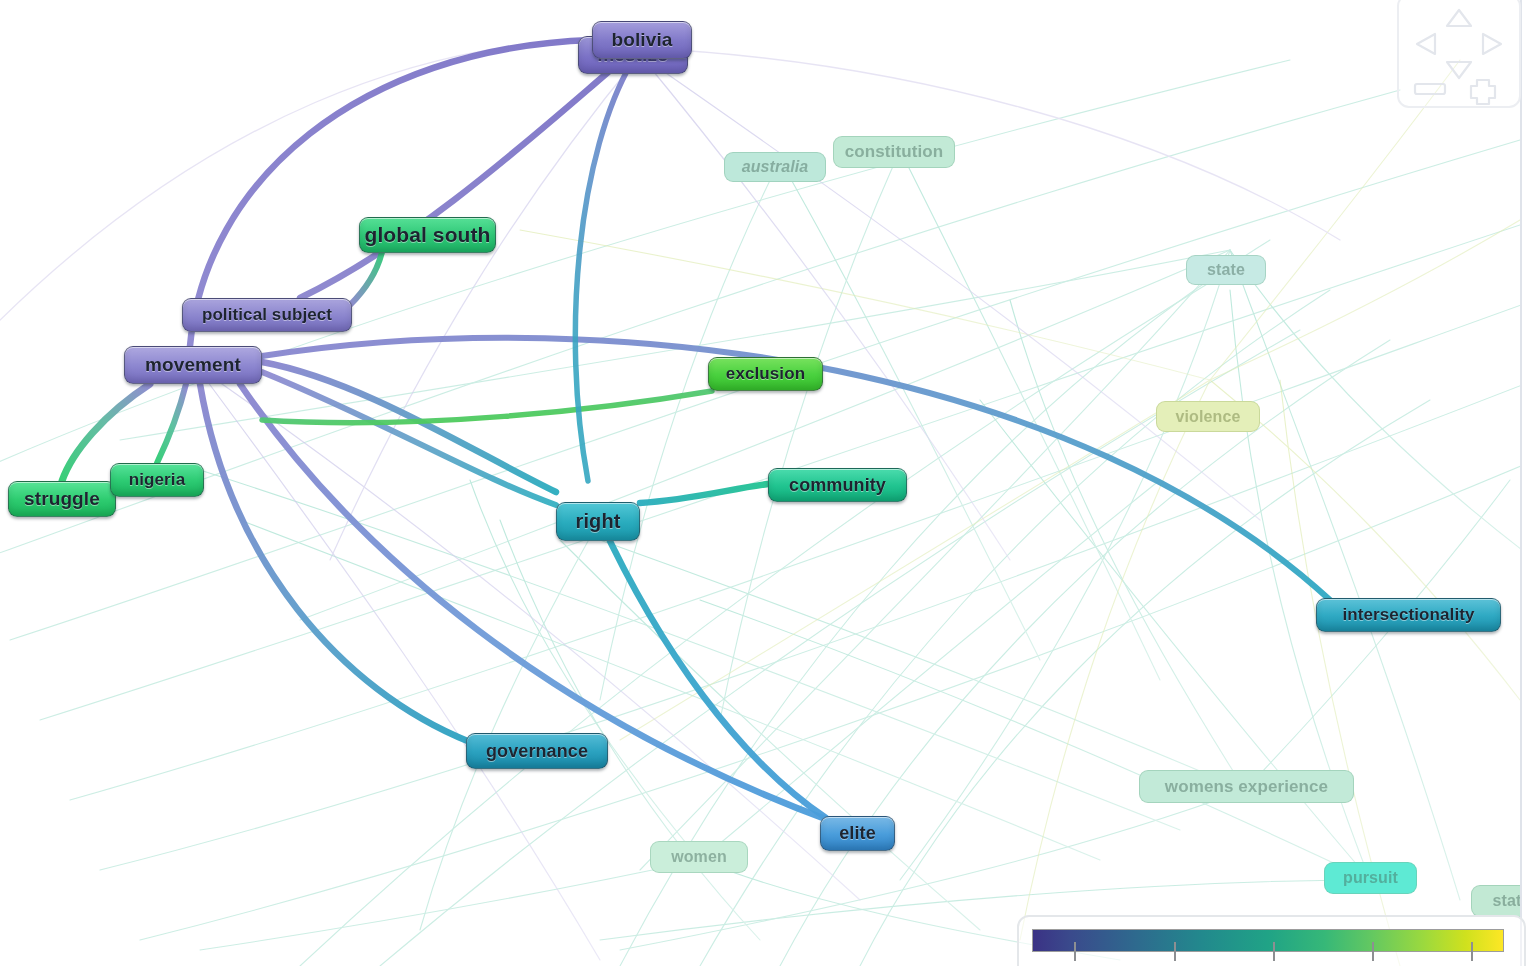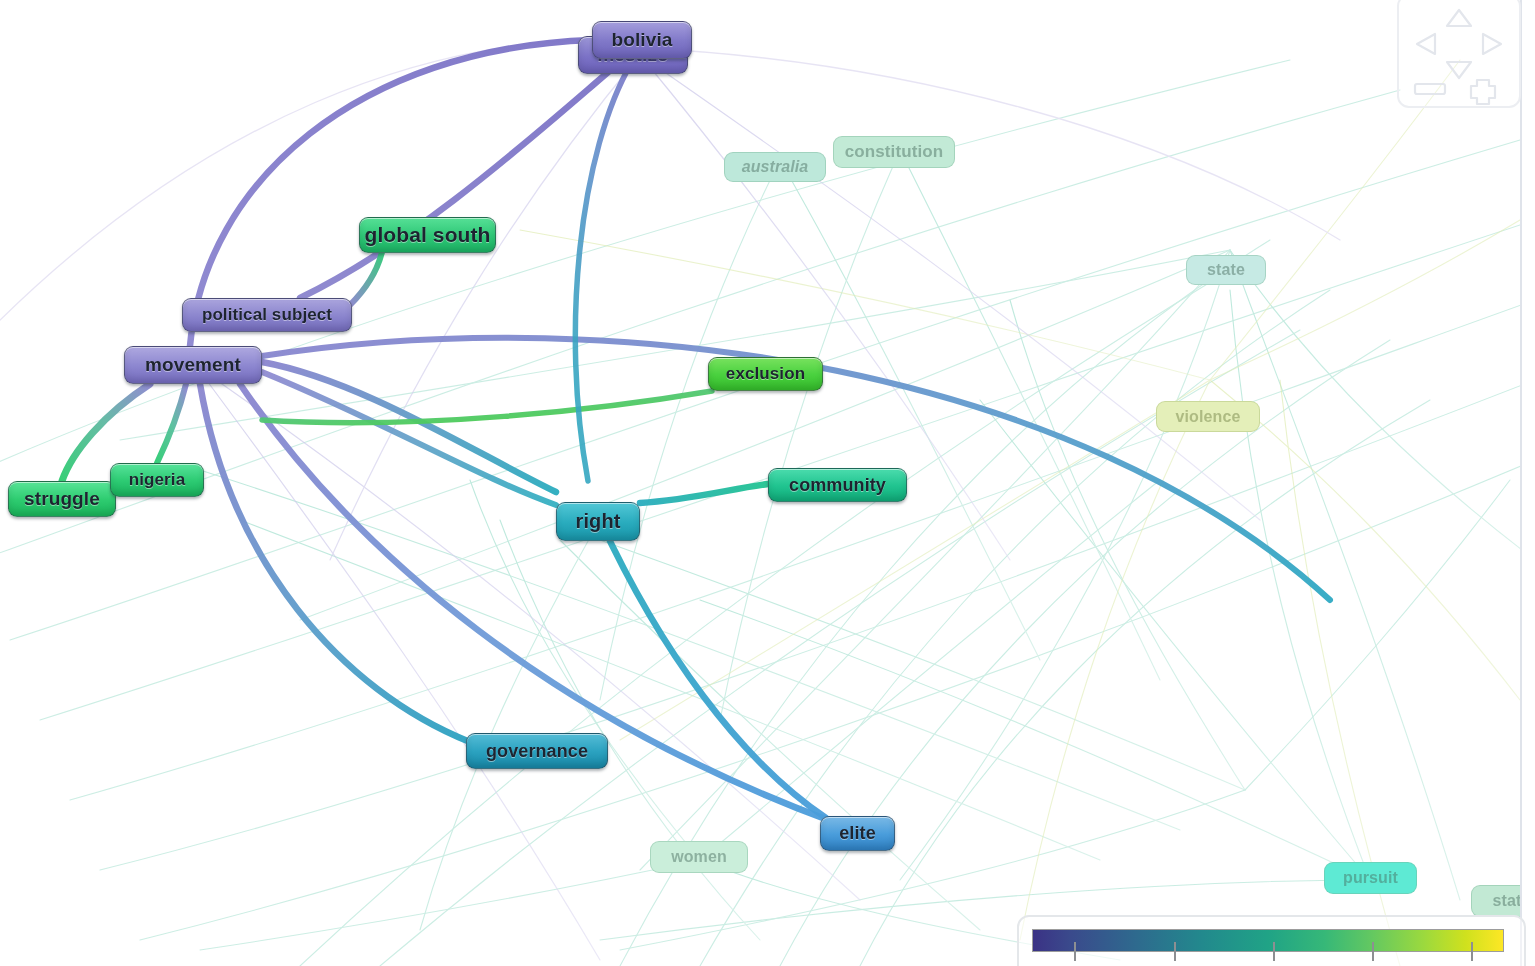--- a/index.html
+++ b/index.html
@@ -343,20 +343,24 @@
   <div class="node" style="left:556px;top:481px;width:84px;height:39px;font-size:20px;
               background:linear-gradient(to bottom,#51c7d6 0%,#2aacbe 52%,#1894a8 100%);margin-top:21px;">
       <span class="nlabel">right</span>
     </div>
 
   <div class="node" style="left:768px;top:468px;width:139px;height:34px;font-size:18px;
               background:linear-gradient(to bottom,#4bdcad 0%,#21c490 52%,#10ab79 100%);">
       <span class="nlabel">community</span>
     </div>
 
+  <div class="node" style="left:1316px;top:598px;width:185px;height:34px;font-size:17px;
+              background:linear-gradient(to bottom,#5cc2d8 0%,#2fa9c3 52%,#1a8da8 100%);">
+      <span class="nlabel">intersectionality</span>
+    </div>
 
   <div class="node" style="left:466px;top:733px;width:142px;height:36px;font-size:18px;
               background:linear-gradient(to bottom,#54bcd6 0%,#2ba2c0 52%,#1786a5 100%);">
       <span class="nlabel">governance</span>
     </div>
 
   <div class="node" style="left:820px;top:816px;width:75px;height:35px;font-size:18px;
               background:linear-gradient(to bottom,#79b9e6 0%,#4a9ddb 52%,#2e80c3 100%);">
       <span class="nlabel">elite</span>
     </div>
@@ -370,20 +374,23 @@
     </div>
 
   <div class="node faded" style="left:1186px;top:255px;width:80px;height:30px;font-size:16px;background:#c6eae4;">
       <span class="nlabel">state</span>
     </div>
 
   <div class="node faded" style="left:1156px;top:365px;width:104px;height:31px;font-size:16px;background:#e4efb9;border-color:rgba(170,190,120,.45);color:rgba(125,140,80,.52);margin-top:36px;">
       <span class="nlabel">violence</span>
     </div>
 
+  <div class="node faded" style="left:1139px;top:770px;width:215px;height:33px;font-size:17px;background:#c2ead8;">
+      <span class="nlabel">womens experience</span>
+    </div>
 
   <div class="node faded" style="left:650px;top:841px;width:98px;height:32px;font-size:16px;background:#caeeda;">
       <span class="nlabel">women</span>
     </div>
 
   <div class="node faded" style="left:1324px;top:862px;width:93px;height:32px;font-size:16px;background:#5eead4;">
       <span class="nlabel">pursuit</span>
     </div>
 
   <div class="node faded" style="left:1471px;top:885px;width:72px;height:32px;font-size:16px;background:#c2e9d4;">

